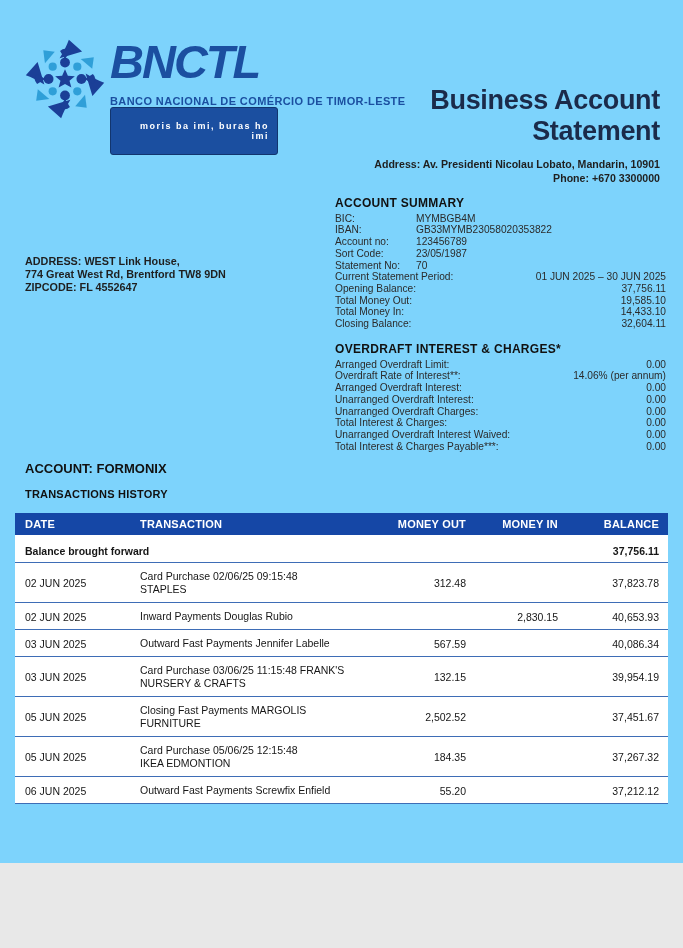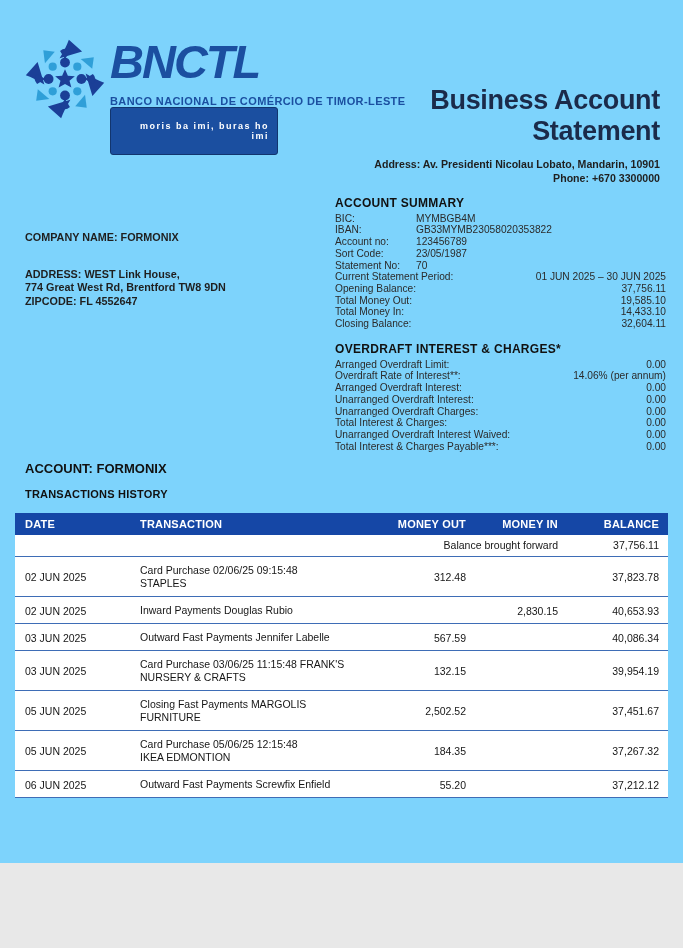--- a/index.html
+++ b/index.html
@@ -48,21 +48,21 @@
   
   .tx-table{position:absolute;left:15px;top:513px;width:653px;border-collapse:collapse;font-size:10.5px;color:#161616;}
   .tx-table col.c-date{width:115px;} .tx-table col.c-desc{width:255px;}
   .tx-table col.c-out{width:90px;} .tx-table col.c-in{width:92px;} .tx-table col.c-bal{width:101px;}
   .tx-table thead th{background:var(--header_blue);color:#fff;font-weight:bold;font-size:11px;
     height:22px;padding:0 9px 0 10px;text-align:left;letter-spacing:.2px;}
   .tx-table thead th.num{text-align:right;}
   .tx-table td{padding:7px 9px 6px 10px;vertical-align:middle;border-bottom:1.5px solid var(--divider_blue);background:#fff;}
   .tx-table td.num{text-align:right;}
   .tx-table td.desc{white-space:pre-line;line-height:13px;}
-  .tx-table tr.bf-row td{font-weight:normal;padding-top:4px;padding-bottom:5px;text-align:right;}
+  .tx-table tr.bf-row td{font-weight:bold;padding-top:10px;padding-bottom:5px;}
 
   
   .footer-mark{position:absolute;right:10px;top:869px;font-size:36px;font-weight:bold;letter-spacing:-1px;
     transform:scaleX(.93);transform-origin:right center;white-space:nowrap;}
   .footer-mark .brand{color:var(--footer_teal);}
   .footer-mark .tld{color:var(--footer_black);}
 </style>
 </head>
 <body>
 
@@ -116,21 +116,20 @@
   </div>
 
   <div class="title-block">Business Account Statement</div>
 
   <div class="contact-block">
     <div>Address: Av. Presidenti Nicolau Lobato, Mandarin, 10901</div>
     <div>Phone:  +670 3300000</div>
   </div>
 
   <div class="company-block">
-    <div>COMPANY NAME: FORMONIX</div>
     <div class="company-gap"></div>
     <div>ADDRESS: WEST Link House,</div>
     <div>774 Great West Rd, Brentford TW8 9DN</div>
     <div>ZIPCODE: FL 4552647</div>
   </div>
 
   <div class="info-panel panel-summary">
     <div class="panel-title">ACCOUNT SUMMARY</div>
     <div id="account-summary-rows">
         <div class="info-row left-val">

